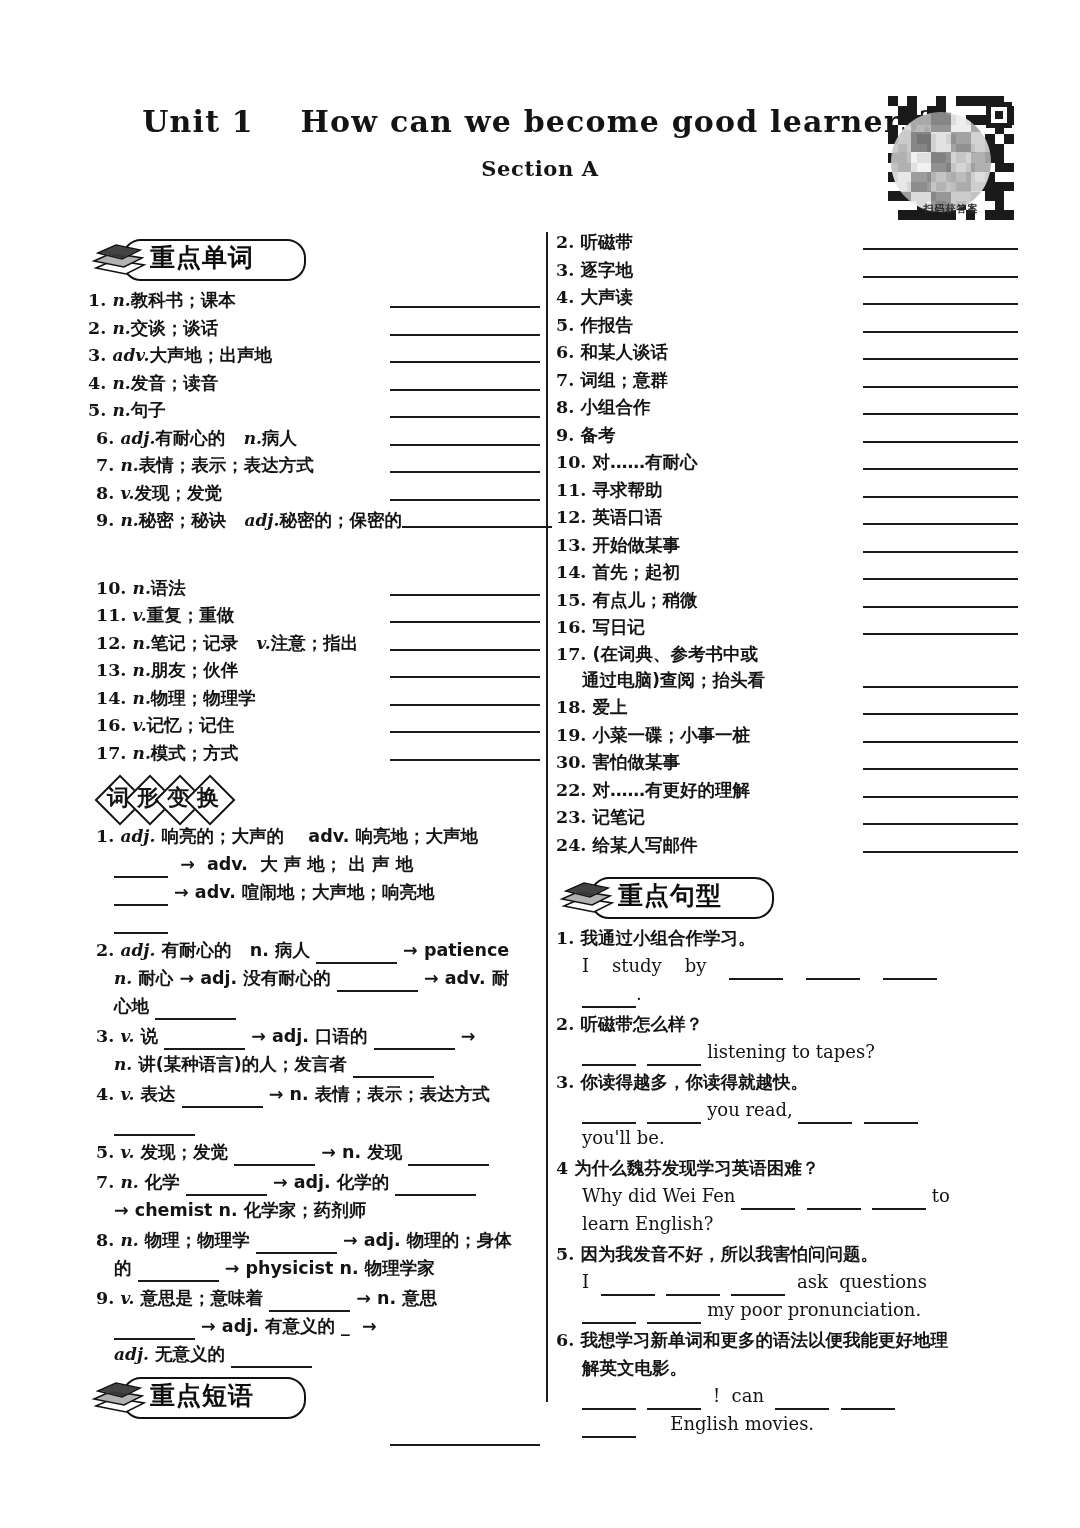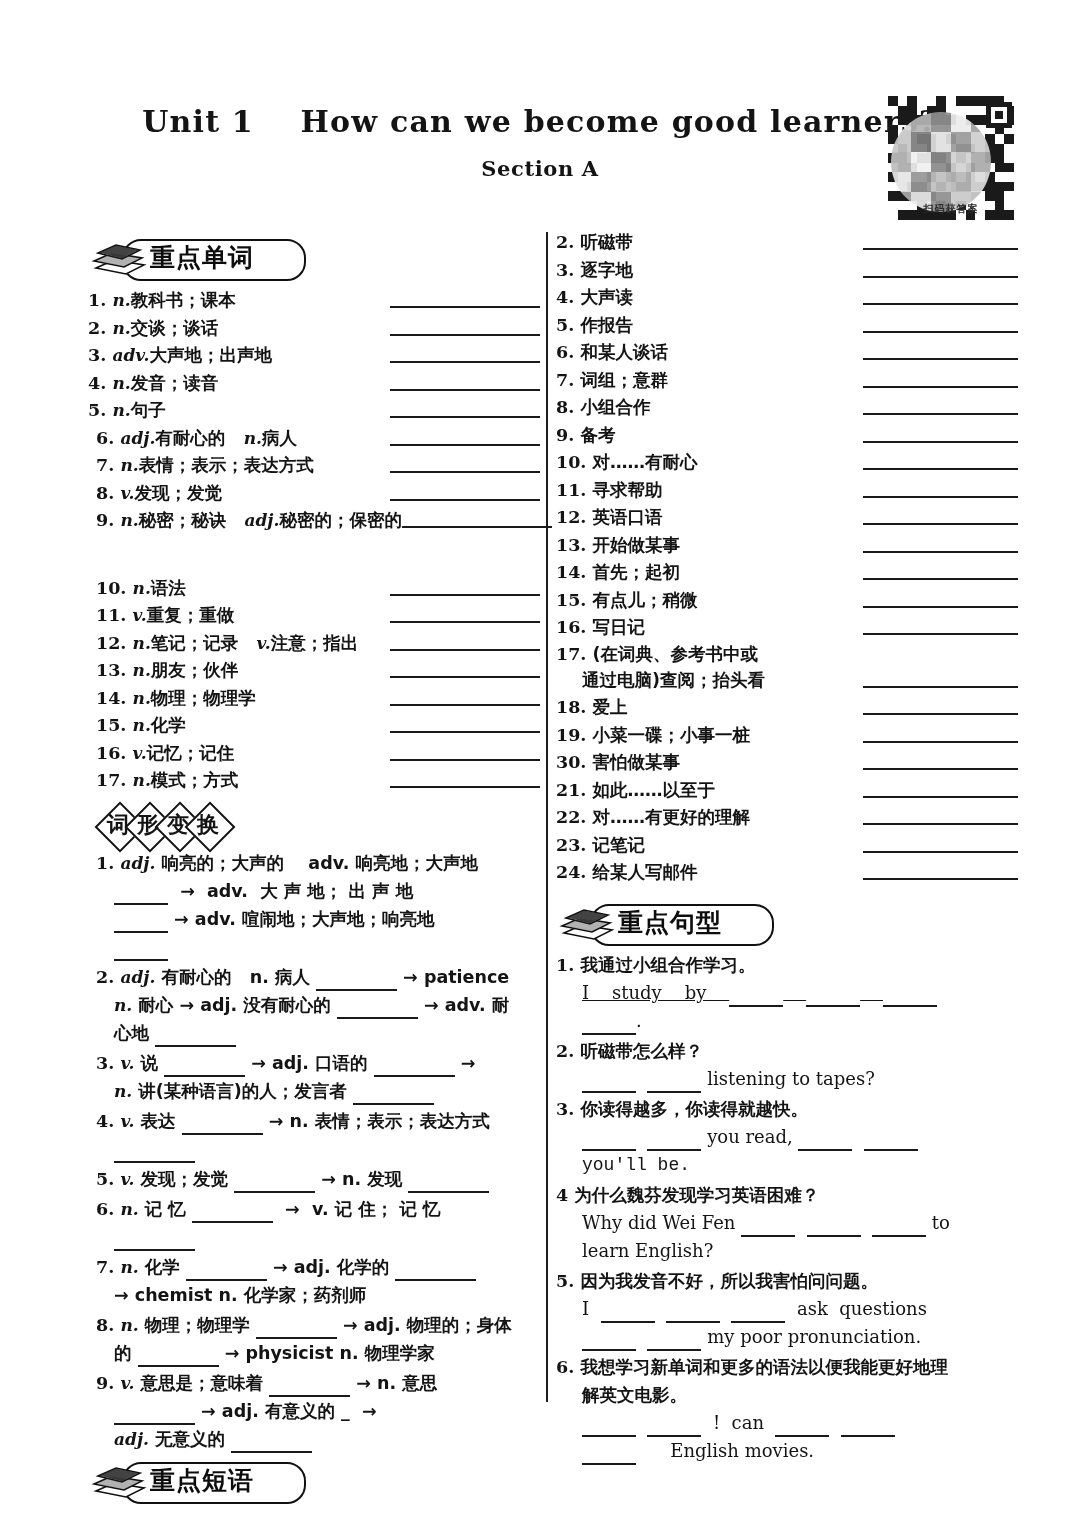--- a/index.html
+++ b/index.html
@@ -514,24 +514,20 @@
         </div>
         <div class="row">
           <span class="txt" style="padding-left: 8px;"><span class="num">13. </span><span class="pos">n.</span><span>朋友；伙伴</span></span>
           <span class="blank-right" style="width: 150px;"></span>
         </div>
         <div class="row">
           <span class="txt" style="padding-left: 8px;"><span class="num">14. </span><span class="pos">n.</span><span>物理；物理学</span></span>
           <span class="blank-right" style="width: 150px;"></span>
         </div>
         <div class="row">
-          <span class="txt" style="padding-left: 8px;"><span class="num">15. </span><span class="pos">n.</span><span>化学</span></span>
-          <span class="blank-right" style="width: 150px;"></span>
-        </div>
-        <div class="row">
           <span class="txt" style="padding-left: 8px;"><span class="num">16. </span><span class="pos">v.</span><span>记忆；记住</span></span>
           <span class="blank-right" style="width: 150px;"></span>
         </div>
         <div class="row">
           <span class="txt" style="padding-left: 8px;"><span class="num">17. </span><span class="pos">n.</span><span>模式；方式</span></span>
           <span class="blank-right" style="width: 150px;"></span>
         </div>
       </div>
 
     <div class="diamond-header" id="dia-header">
@@ -560,24 +556,20 @@
         <div class="wf-item">
           <div class="wf-line"><span class="num" style="margin-left: 8px;">3. </span><span><span class="pos">v.</span> 说 </span><span class="ul" style="width: 81px;"></span><span> → adj. 口语的 </span><span class="ul" style="width: 81px;"></span><span> →</span></div>
           <div class="wf-line"><span class="indent"></span><span><span class="pos">n.</span> 讲(某种语言)的人；发言者 </span><span class="ul" style="width: 81px;"></span></div>
         </div>
         <div class="wf-item">
           <div class="wf-line"><span class="num" style="margin-left: 8px;">4. </span><span><span class="pos">v.</span> 表达 </span><span class="ul" style="width: 81px;"></span><span> → n. 表情；表示；表达方式</span></div>
           <div class="wf-line"><span class="indent"></span><span class="ul" style="width: 81px;"></span></div>
         </div>
         <div class="wf-item">
           <div class="wf-line"><span class="num" style="margin-left: 8px;">5. </span><span><span class="pos">v.</span> 发现；发觉 </span><span class="ul" style="width: 81px;"></span><span> → n. 发现 </span><span class="ul" style="width: 81px;"></span></div>
-        </div>
-        <div class="wf-item">
-          <div class="wf-line"><span class="num" style="margin-left: 8px;">6. </span><span><span class="pos">n.</span> 记 忆 </span><span class="ul" style="width: 81px;"></span><span>  →  v. 记 住； 记 忆</span></div>
-          <div class="wf-line"><span class="indent"></span><span class="ul" style="width: 81px;"></span></div>
         </div>
         <div class="wf-item">
           <div class="wf-line"><span class="num" style="margin-left: 8px;">7. </span><span><span class="pos">n.</span> 化学 </span><span class="ul" style="width: 81px;"></span><span> → adj. 化学的 </span><span class="ul" style="width: 81px;"></span></div>
           <div class="wf-line"><span class="indent"></span><span>→ chemist n. 化学家；药剂师</span></div>
         </div>
         <div class="wf-item">
           <div class="wf-line"><span class="num" style="margin-left: 8px;">8. </span><span><span class="pos">n.</span> 物理；物理学 </span><span class="ul" style="width: 81px;"></span><span> → adj. 物理的；身体</span></div>
           <div class="wf-line"><span class="indent"></span><span>的 </span><span class="ul" style="width: 81px;"></span><span> → physicist n. 物理学家</span></div>
         </div>
         <div class="wf-item">
@@ -725,26 +717,20 @@
           <span class="blank-right" style="width: 155px;"></span>
         </div>
         <div class="row">
           <div style="flex: 1 1 0%;">
             <div class="txt"><span class="num">30. </span><span>害怕做某事</span></div>
           </div>
           <span class="blank-right" style="width: 155px;"></span>
         </div>
         <div class="row">
           <div style="flex: 1 1 0%;">
-            <div class="txt"><span class="num">21. </span><span>如此……以至于</span></div>
-          </div>
-          <span class="blank-right" style="width: 155px;"></span>
-        </div>
-        <div class="row">
-          <div style="flex: 1 1 0%;">
             <div class="txt"><span class="num">22. </span><span>对……有更好的理解</span></div>
           </div>
           <span class="blank-right" style="width: 155px;"></span>
         </div>
         <div class="row">
           <div style="flex: 1 1 0%;">
             <div class="txt"><span class="num">23. </span><span>记笔记</span></div>
           </div>
           <span class="blank-right" style="width: 155px;"></span>
         </div>
@@ -768,31 +754,31 @@
           <path d="M11 14.5 L28 7.4 L50.5 12 L34 20.3 Z" opacity="0.85"></path>
           <path d="M7 22.6 L24 15.4 L52 20 L36.5 28.4 Z" opacity="0.35"></path>
         </g>
       </svg>
       <div class="pill-text">重点句型</div>
     </div>
 
     <div id="ks-list">
         <div class="sent-item">
           <div class="sent-line"><span class="num">1. </span><span>我通过小组合作学习。</span></div>
-          <div class="sent-line en" style="padding-left: 26px; text-decoration: underline;"><span>I    study    by    </span><span class="ul" style="width: 54px;"></span><span>    </span><span class="ul" style="width: 54px;"></span><span>    </span><span class="ul" style="width: 54px;"></span></div>
+          <div class="sent-line en" style="padding-left: 26px;"><span>I    study    by    </span><span class="ul" style="width: 54px;"></span><span>    </span><span class="ul" style="width: 54px;"></span><span>    </span><span class="ul" style="width: 54px;"></span></div>
           <div class="sent-line en" style="padding-left: 26px;"><span class="ul" style="width: 54px;"></span><span>.</span></div>
         </div>
         <div class="sent-item">
           <div class="sent-line"><span class="num">2. </span><span>听磁带怎么样？</span></div>
           <div class="sent-line en" style="padding-left: 26px;"><span class="ul" style="width: 54px;"></span><span>  </span><span class="ul" style="width: 54px;"></span><span> listening to tapes?</span></div>
         </div>
         <div class="sent-item">
           <div class="sent-line"><span class="num">3. </span><span>你读得越多，你读得就越快。</span></div>
           <div class="sent-line en" style="padding-left: 26px;"><span class="ul" style="width: 54px;"></span><span>  </span><span class="ul" style="width: 54px;"></span><span> you read, </span><span class="ul" style="width: 54px;"></span><span>  </span><span class="ul" style="width: 54px;"></span></div>
-          <div class="sent-line en" style="padding-left: 26px; font-family: Liberation Mono, monospace;"><span>you'll be.</span></div>
+          <div class="sent-line en" style="padding-left: 26px;"><span>you'll be.</span></div>
         </div>
         <div class="sent-item">
           <div class="sent-line"><span class="num">4 </span><span>为什么魏芬发现学习英语困难？</span></div>
           <div class="sent-line en" style="padding-left: 26px;"><span>Why did Wei Fen </span><span class="ul" style="width: 54px;"></span><span>  </span><span class="ul" style="width: 54px;"></span><span>  </span><span class="ul" style="width: 54px;"></span><span> to</span></div>
           <div class="sent-line en" style="padding-left: 26px;"><span>learn English?</span></div>
         </div>
         <div class="sent-item">
           <div class="sent-line"><span class="num">5. </span><span>因为我发音不好，所以我害怕问问题。</span></div>
           <div class="sent-line en" style="padding-left: 26px;"><span>I  </span><span class="ul" style="width: 54px;"></span><span>  </span><span class="ul" style="width: 54px;"></span><span>  </span><span class="ul" style="width: 54px;"></span><span>  ask  questions</span></div>
           <div class="sent-line en" style="padding-left: 26px;"><span class="ul" style="width: 54px;"></span><span>  </span><span class="ul" style="width: 54px;"></span><span> my poor pronunciation.</span></div>

